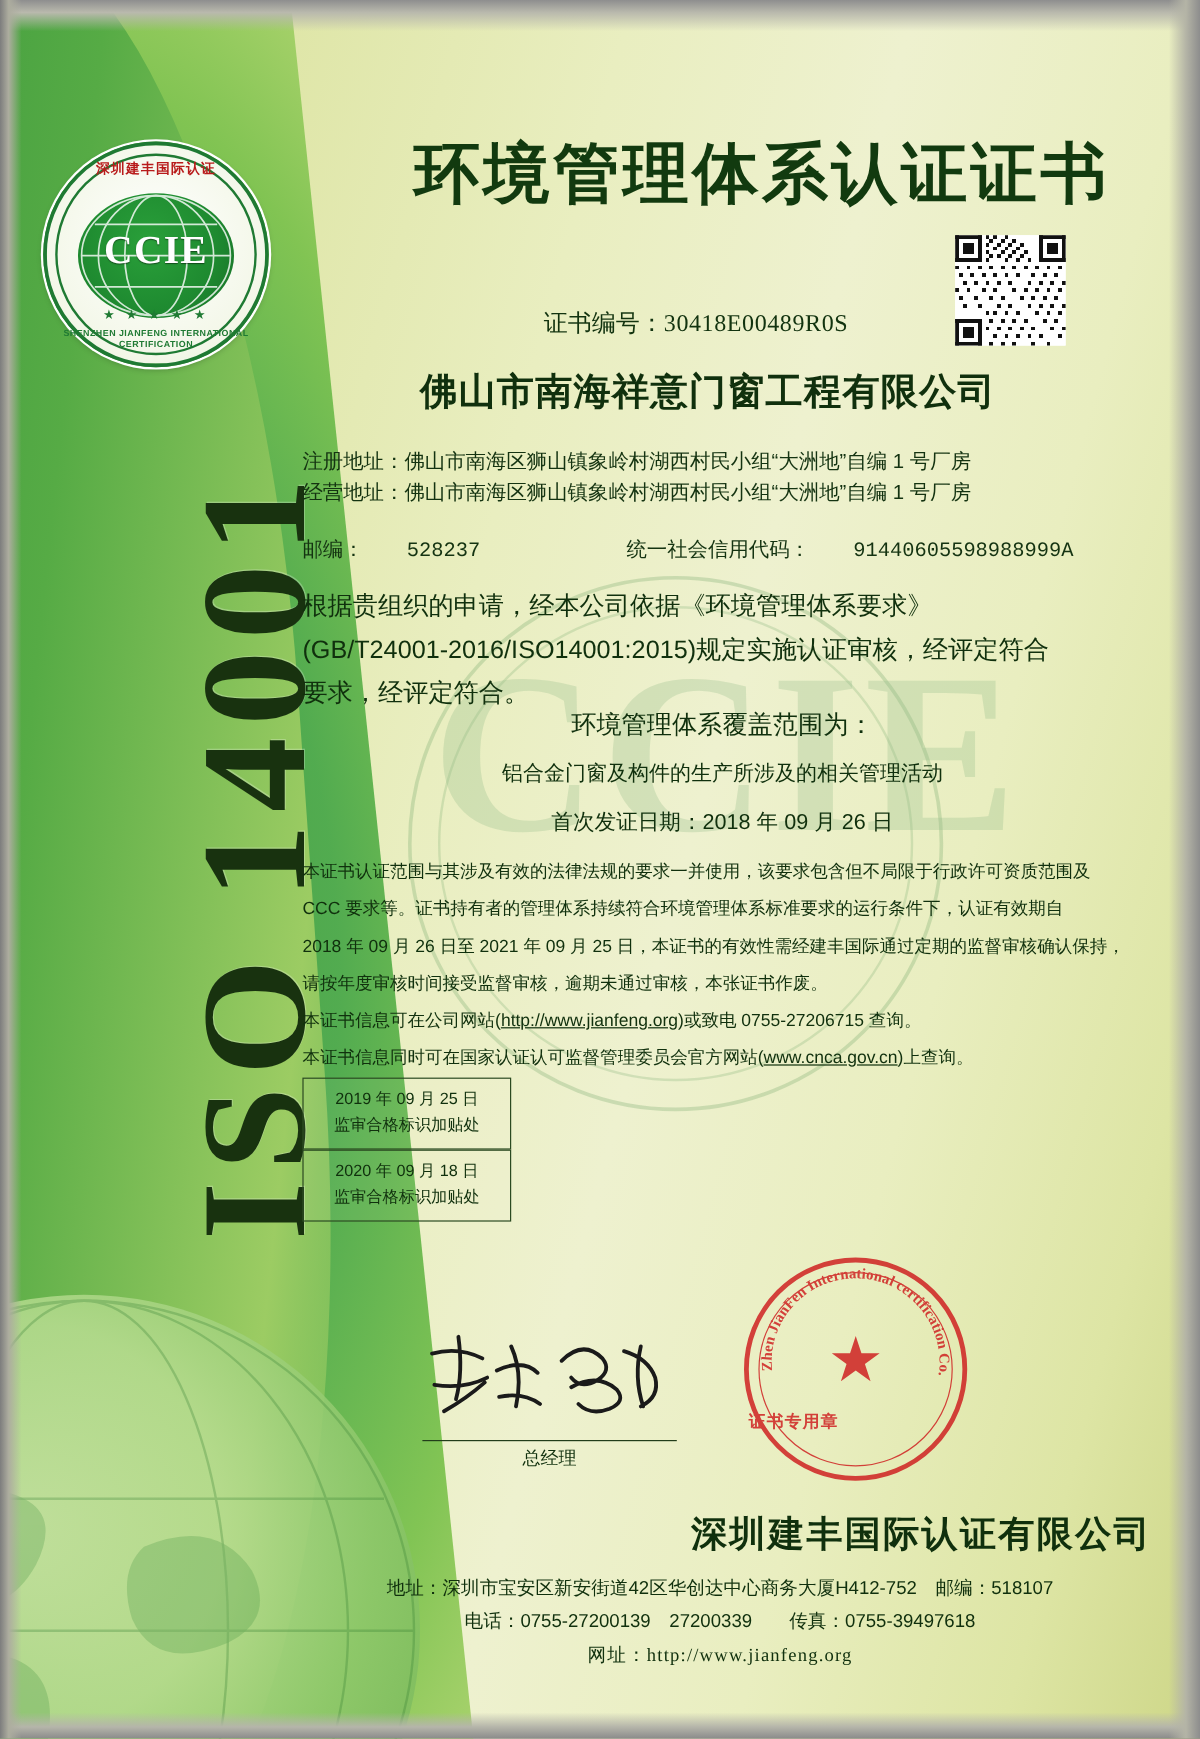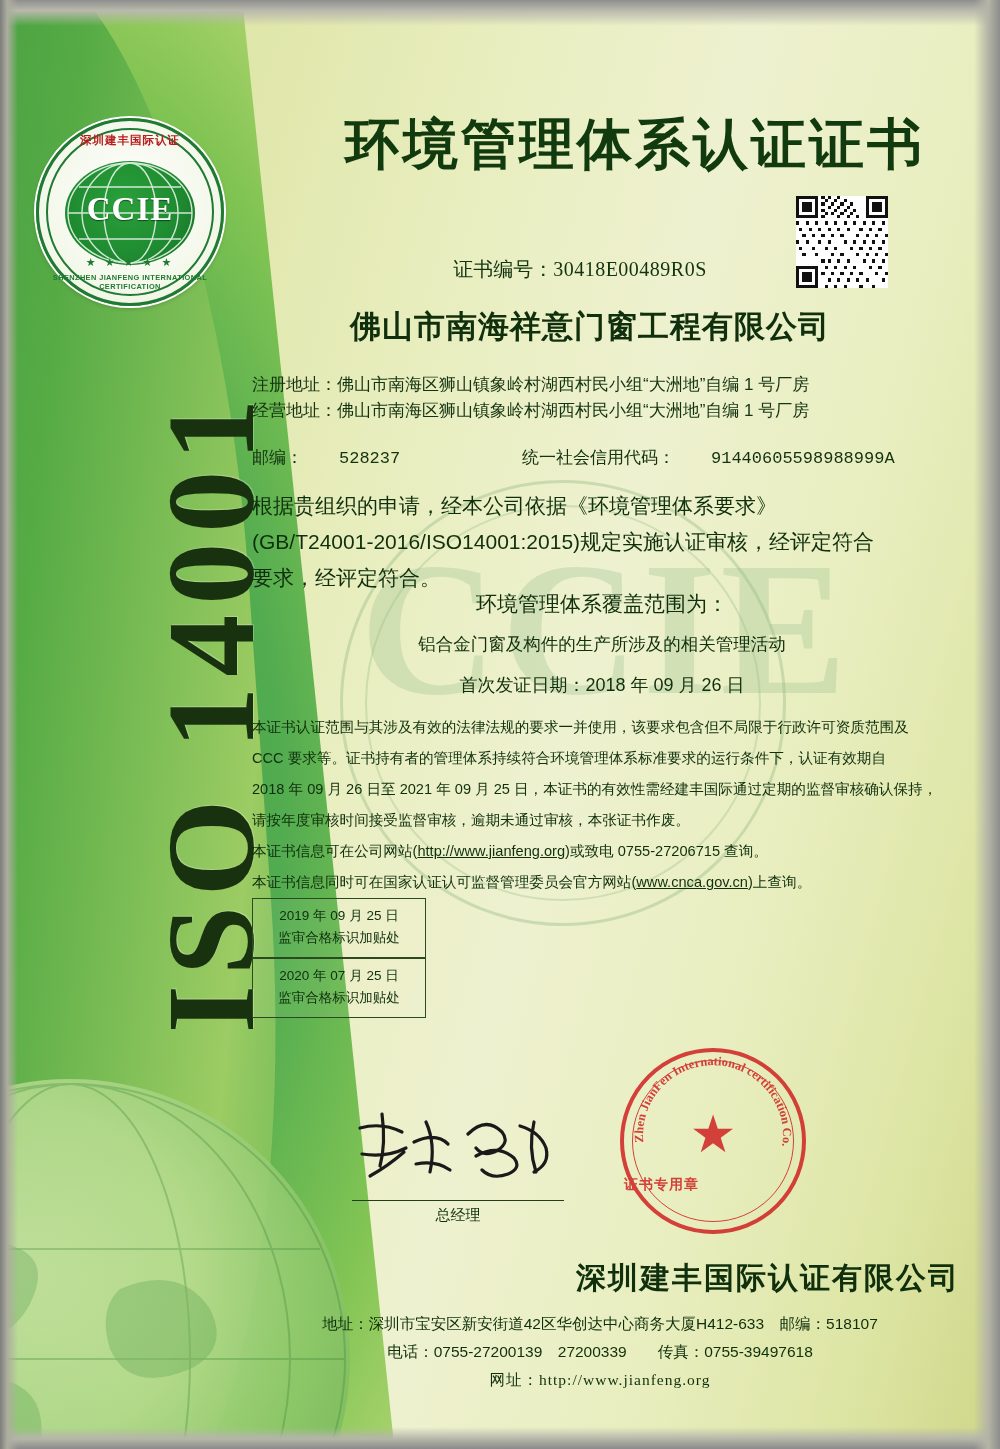--- a/index.html
+++ b/index.html
@@ -631,21 +631,21 @@
       <span>本证书信息同时可在国家认证认可监督管理委员会官方网站(</span><span class="link">www.cnca.gov.cn</span><span>)上查询。</span>
     </div>
   </div>
 
   <div class="stamp-boxes">
     <div class="stamp-box">
       <div>2019 年 09 月 25 日</div>
       <div>监审合格标识加贴处</div>
     </div>
     <div class="stamp-box">
-      <div>2020 年 07 月 25 日</div>
+      <div>2020 年 09 月 18 日</div>
       <div>监审合格标识加贴处</div>
     </div>
   </div>
 
   <svg class="signature" viewBox="0 0 220 90">
     <g fill="none" stroke="#1a1a1a" stroke-width="3.2" stroke-linecap="round">
       <path d="M12 20 q22 -6 42 4 M34 6 q4 30 -2 52 M14 46 q24 4 44 -6 M22 68 q18 -10 34 -24"></path>
       <path d="M78 14 q10 22 4 50 M66 34 q22 -10 34 2 M68 56 q20 -4 34 6"></path>
       <path d="M120 26 q18 -18 34 -2 q8 10 -4 18 q-14 8 -22 -2 M128 48 q22 -12 38 2 q8 10 -6 16 q-16 6 -26 -4"></path>
       <path d="M172 18 q20 6 26 22 q4 16 -12 24 M186 14 q-6 26 2 50"></path>
@@ -663,21 +663,21 @@
       <text font-family="Liberation Serif, serif" font-size="12.5" fill="#cf2222" font-weight="bold">
         <textPath href="#arcpath" startOffset="50%" text-anchor="middle">Shen Zhen JianFen International certification Co.,Ltd.</textPath>
       </text>
     </svg>
     <div class="seal-star">★</div>
     <div class="seal-bottom-text">证书专用章</div>
   </div>
 
   <div class="issuer">深圳建丰国际认证有限公司</div>
   <div class="footer-lines">
-    <div class="nowrap">地址：深圳市宝安区新安街道42区华创达中心商务大厦H412-633　邮编：518107</div>
+    <div class="nowrap">地址：深圳市宝安区新安街道42区华创达中心商务大厦H412-752　邮编：518107</div>
     <div class="nowrap">电话：0755-27200139　27200339　　传真：0755-39497618</div>
     <div class="footer-web">网址：http://www.jianfeng.org</div>
   </div>
 
   <div class="edge-top"></div>
   <div class="edge-bottom"></div>
   <div class="edge-left"></div>
   <div class="edge-right"></div>
 </div>
 

